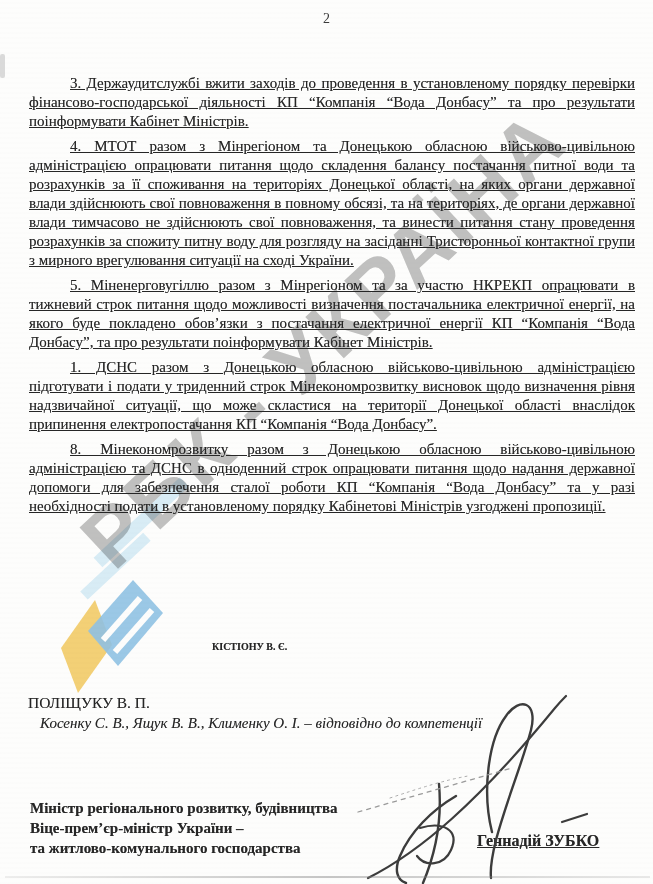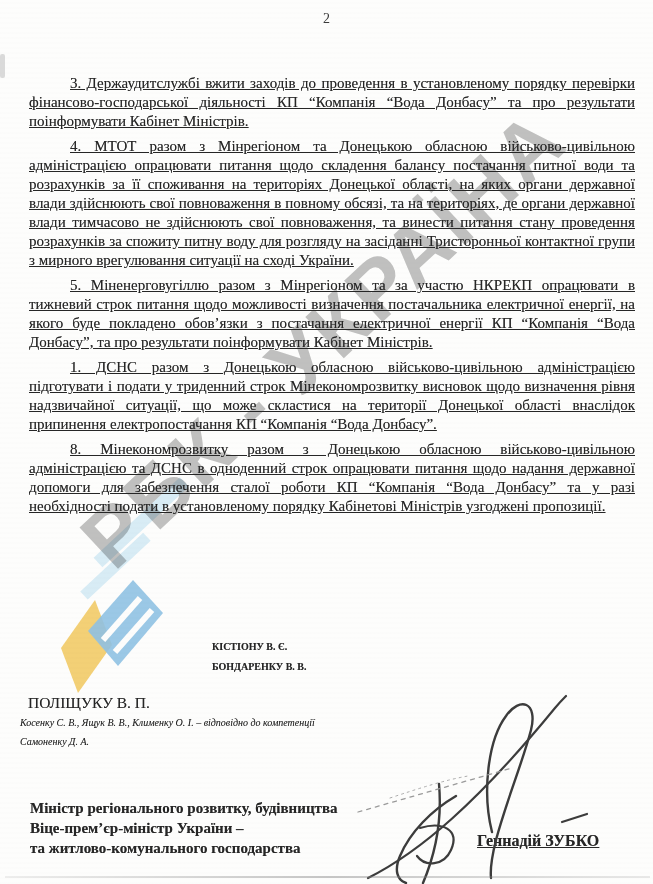--- a/index.html
+++ b/index.html
@@ -77,22 +77,22 @@
     font-weight:bold;font-size:10px;line-height:20px;
     text-shadow:0 0 .6px rgba(45,45,45,.5);
   }
   .addressee-left{
     position:absolute;left:28px;top:693px;
     font-size:15.5px;line-height:20px;
     text-shadow:0 0 .5px rgba(45,45,45,.45);
     text-align:center;
   }
   .addressee-italic{
-    position:absolute;left:20px;top:714px;
-    font-style:italic;font-size:10px;line-height:18.5px;
+    position:absolute;left:40px;top:714px;
+    font-style:italic;font-size:15px;line-height:18.5px;
     text-shadow:0 0 .5px rgba(45,45,45,.4);
   }
   .minister-title{
     position:absolute;left:30px;top:798px;
     font-weight:bold;font-size:15px;line-height:20px;
     text-shadow:0 0 .6px rgba(45,45,45,.5);
   }
   .signer-name{
     position:absolute;left:477px;top:832px;
     font-weight:bold;font-size:16px;
@@ -127,28 +127,26 @@
   <div class="doc-body">
     <p>3. Держаудитслужбі вжити заходів до проведення в установленому порядку перевірки фінансово-господарської діяльності КП “Компанія “Вода Донбасу” та про результати поінформувати Кабінет Міністрів.</p>
     <p>4. МТОТ разом з Мінрегіоном та Донецькою обласною військово-цивільною адміністрацією опрацювати питання щодо складення балансу постачання питної води та розрахунків за її споживання на територіях Донецької області, на яких органи державної влади здійснюють свої повноваження в повному обсязі, та на територіях, де органи державної влади тимчасово не здійснюють свої повноваження, та винести питання стану проведення розрахунків за спожиту питну воду для розгляду на засіданні Тристоронньої контактної групи з мирного врегулювання ситуації на сході України.</p>
     <p>5. Міненерговугіллю разом з Мінрегіоном та за участю НКРЕКП опрацювати в тижневий строк питання щодо можливості визначення постачальника електричної енергії, на якого буде покладено обов’язки з постачання електричної енергії КП “Компанія “Вода Донбасу”, та про результати поінформувати Кабінет Міністрів.</p>
     <p>1. ДСНС разом з Донецькою обласною військово-цивільною адміністрацією підготувати і подати у триденний строк Мінекономрозвитку висновок щодо визначення рівня надзвичайної ситуації, що може скластися на території Донецької області внаслідок припинення електропостачання КП “Компанія “Вода Донбасу”.</p>
     <p>8. Мінекономрозвитку разом з Донецькою обласною військово-цивільною адміністрацією та ДСНС в одноденний строк опрацювати питання щодо надання державної допомоги для забезпечення сталої роботи КП “Компанія “Вода Донбасу” та у разі необхідності подати в установленому порядку Кабінетові Міністрів узгоджені пропозиції.</p>
   </div>
 
   <div class="addressees-centered">
     <div>КІСТІОНУ В. Є.</div>
-    <div>БОНДАРЕНКУ В. В.</div>
   </div>
 
   <div class="addressee-left">ПОЛІЩУКУ В. П.</div>
 
   <div class="addressee-italic">
     <div>Косенку С. В., Ящук В. В., Клименку О. І.  – відповідно до компетенції</div>
-    <div>Самоненку Д. А.</div>
   </div>
 
   <div class="minister-title">
     <div>Міністр регіонального розвитку, будівництва</div>
     <div>Віце-прем’єр-міністр України –</div>
     <div>та житлово-комунального господарства</div>
   </div>
 
   <div class="signer-name">Геннадій ЗУБКО</div>
 

